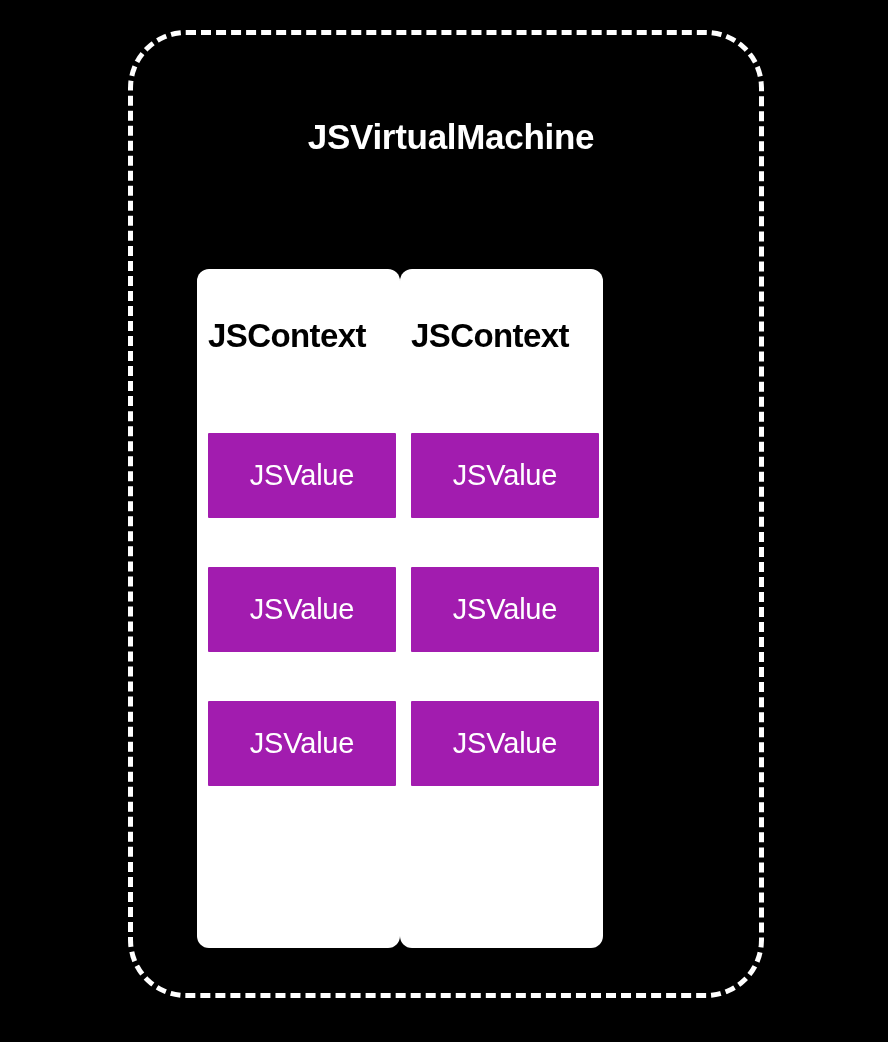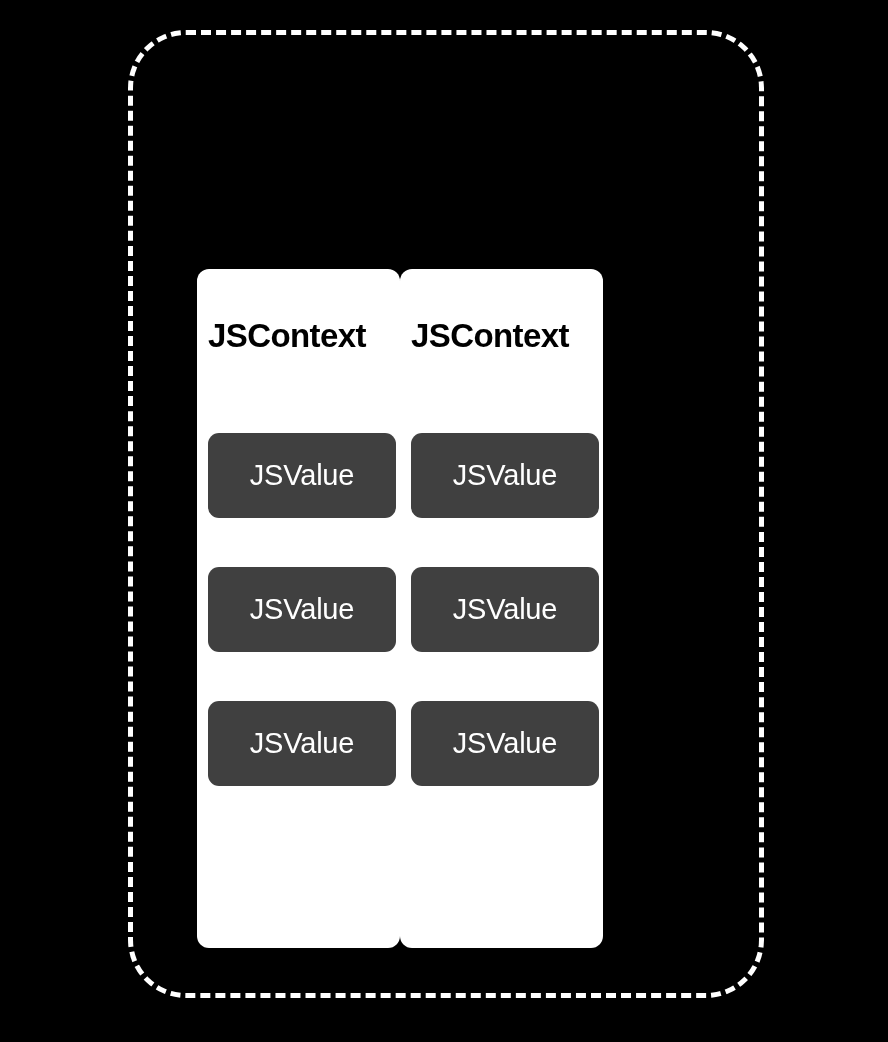--- a/index.html
+++ b/index.html
@@ -77,22 +77,22 @@
   .values-stack {
     position: absolute;
     left: 11px;
     top: 164px;
     width: 188px;
   }
 
   .value-box {
     width: 188px;
     height: 85px;
-    background: #404040;
-    border-radius: 11px;
+    background: #a21caf;
+    border-radius: 1px;
     margin-bottom: 49px;
     display: flex;
     align-items: center;
     justify-content: center;
     box-sizing: border-box;
   }
   .value-box:last-child { margin-bottom: 0; }
 
   .value-label {
     color: #ffffff;
@@ -101,20 +101,21 @@
     letter-spacing: -0.2px;
     line-height: 1;
     white-space: nowrap;
   }
 </style>
 </head>
 <body>
 
 <div class="vm-container">
 
+  <div class="vm-title">JSVirtualMachine</div>
 
   <div class="contexts-row">
 
     <div class="context-box">
       <div class="context-title">JSContext</div>
       <div class="values-stack">
         <div class="value-box">
           <span class="value-label">JSValue</span>
         </div>
         <div class="value-box">

